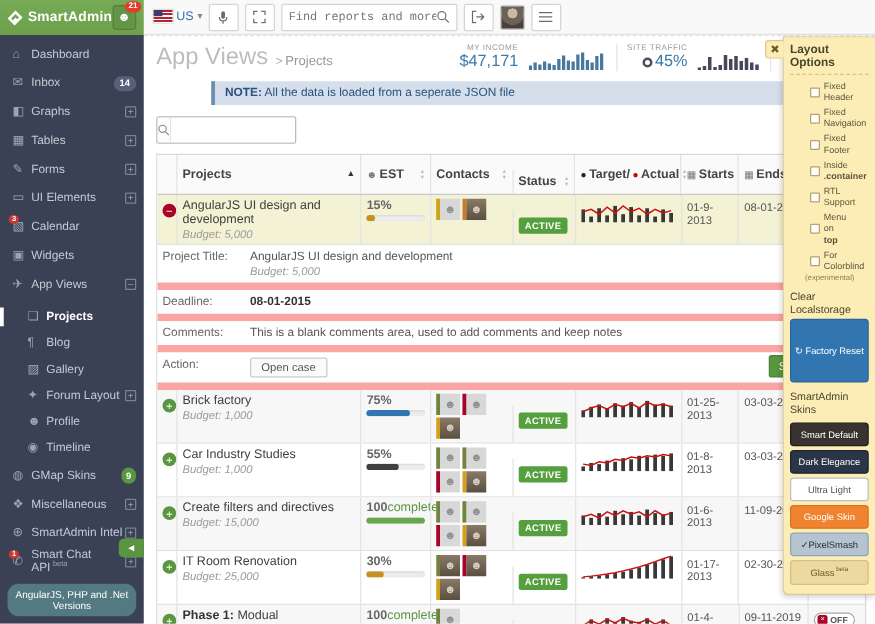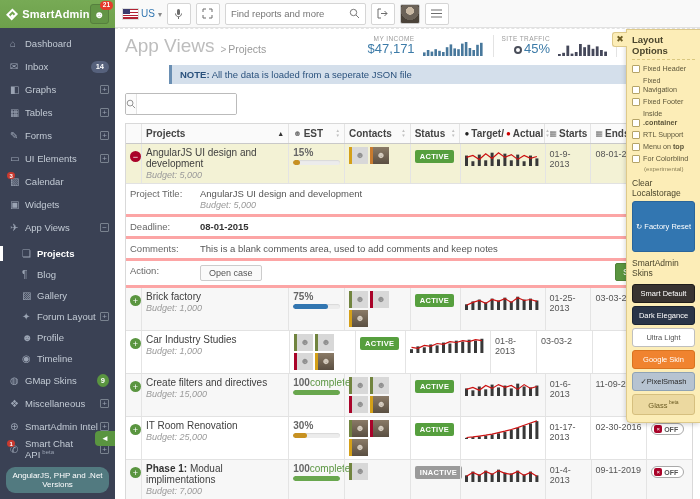--- a/index.html
+++ b/index.html
@@ -14,26 +14,26 @@
   .logo-diamond::after { content:""; position:absolute; left:2px; top:2px; width:3px; height:3px; background:#fff; }
   .logo-text { color:#fff; font-size:11px; font-weight:bold; letter-spacing:.2px; flex:1; }
   .activity-btn { position:relative; width:22px; height:20px; background:#639546; border:1px solid #567f3e; border-radius:3px; color:#fff; font-size:10px; cursor:pointer; }
   .act-badge { position:absolute; top:-4px; right:-5px; background:#e53b2c; color:#fff; font-size:6.5px; font-weight:bold; border-radius:6px; padding:1px 3px; line-height:1; }
   .header-right { flex:1; background:#f9f9f9; border-bottom:1px solid #e2e2e2; display:flex; align-items:center; padding:0 8px; }
   .proj-select { margin-right:auto; line-height:1.1; cursor:pointer; }
   .proj-label { font-size:7px; color:#9a9a9a; letter-spacing:.4px; }
   .proj-value { font-size:10.5px; color:#555; }
   .caret { font-size:8px; color:#888; }
   .header-tools { display:flex; align-items:center; gap:5px; }
-  .lang { display:flex; align-items:flex-end; gap:3px; font-size:10px; color:#3276b1; cursor:pointer; }
+  .lang { display:flex; align-items:flex-start; gap:3px; font-size:10px; color:#3276b1; cursor:pointer; }
   .flag { width:15px; height:10px; background:repeating-linear-gradient(180deg,#b22234 0 1.4px,#fff 1.4px 2.8px); position:relative; box-shadow:0 0 0 1px #ddd; }
   .flag::before { content:""; position:absolute; left:0; top:0; width:7px; height:5px; background:#3c3b6e; }
   .hbtn { width:24px; height:22px; background:#fff; border:1px solid #d5d5d5; border-radius:2px; display:flex; align-items:center; justify-content:center; cursor:pointer; color:#6d6d6d; }
   .hsearch { display:flex; align-items:center; border:1px solid #d5d5d5; background:#fff; border-radius:2px; height:22px; padding:0 5px; }
-  .hsearch input { border:0; outline:0; width:118px; font-size:9.5px; color:#555; font-family:Liberation Sans, sans-serif; }
+  .hsearch input { border:0; outline:0; width:118px; font-size:9.5px; color:#555; font-family:Liberation Mono, monospace; }
   .avatar { width:20px; height:20px; border-radius:2px; background:radial-gradient(circle at 50% 32%, #c9b9a4 0 26%, #6b6258 27% 60%, #4a4238 61%); border:1px solid #ccc; cursor:pointer; }
 
   
   .main-row { display:flex; height:471px; }
   .sidebar { width:115px; background:#3a4154; color:#c3cbd5; position:relative; flex-shrink:0; }
   .sidebar ul { list-style:none; padding-top:4px; }
   .s-item { display:flex; align-items:center; height:23px; padding:0 6px 0 10px; font-size:9.5px; cursor:pointer; position:relative; }
   .s-item .s-ico { width:15px; font-size:10px; color:#9aa3b3; position:relative; flex-shrink:0; }
   .s-item.active { color:#fff; font-weight:bold; }
   .s-item.active::before { content:""; position:absolute; left:0; top:3px; bottom:3px; width:3px; background:#fff; }
@@ -66,21 +66,21 @@
   .tsearch .mag { width:20px; display:flex; align-items:center; justify-content:center; border-right:1px solid #e3e3e3; background:#fcfcfc; }
   .tsearch input { flex:1; border:0; outline:0; font-size:10px; padding:0 4px; font-family:inherit; }
 
   
   .tbl { width:568px; border:1px solid #d9d9d9; border-bottom:0; font-size:10px; }
   .thead { display:flex; background:#fafafa; border-bottom:1px solid #c9c9c9; font-weight:bold; color:#444; }
   .thead .cell { padding:4px 4px; display:flex; align-items:center; gap:2px; cursor:pointer; }
   .cell { border-left:1px solid #e4e4e4; }
   .cell:first-child { border-left:0; }
   .c-exp{width:15px;} .c-proj{width:148px;} .c-est{width:56px;} .c-cont{width:66px;}
-  .c-stat{width:50px;} .c-targ{width:85px;} .c-start{width:46px;} .c-end{width:56px;} .c-tog{width:46px;}
+  .c-stat{width:50px;margin-top:12px;} .c-targ{width:85px;} .c-start{width:46px;} .c-end{width:56px;} .c-tog{width:46px;}
   .sort-up { margin-left:auto; font-size:7px; color:#333; }
   .sort-both { margin-left:auto; display:flex; flex-direction:column; font-size:4.5px; color:#c0c0c0; line-height:.9; }
   .mini-ico { font-size:8px; color:#777; }
   .dot { font-size:8px; }
   .trow { display:flex; border-bottom:1px solid #e2e2e2; background:#fff; }
   .trow.alt { background:#f7f7f7; }
   .trow.expanded { background:#f3f2d5; }
   .trow .cell { padding:3px 4px; }
   .expbtn { width:11px; height:11px; border-radius:50%; border:0; color:#fff; font-size:9px; line-height:10px; text-align:center; margin-top:4px; cursor:pointer; padding:0; }
   .expbtn.plus { background:#5a9540; }
@@ -97,33 +97,33 @@
   .cava.photo { background:linear-gradient(#8a7a66,#5a4f42); color:#d8cfc2; }
   .badge { display:inline-block; font-size:7.5px; font-weight:bold; color:#fff; padding:2px 5px; border-radius:2px; letter-spacing:.3px; margin-top:3px; }
   .b-active { background:#569f3e; }
   .b-inactive { background:#9a9a9a; }
   .cdate { font-size:9px; color:#555; padding-top:5px !important; }
   .tgl-off { display:inline-flex; align-items:center; gap:2px; border:1px solid #a9a9a9; background:#fff; border-radius:8px; padding:1px 5px 1px 2px; margin-top:3px; cursor:pointer; }
   .tgl-off .sq { width:8px; height:8px; background:#a90329; border-radius:2px; color:#fff; font-size:6px; line-height:8px; text-align:center; }
   .tgl-off .txt { font-size:7px; font-weight:bold; color:#555; }
 
   
-  .drow { display:flex; border-bottom:3px solid #fca5a5; background:#fff; }
+  .drow { display:flex; border-bottom:6px solid #fca5a5; background:#fff; }
   .dlabel { width:70px; padding:4px 2px 4px 4px; font-size:9.5px; color:#666; flex-shrink:0; }
   .dval { flex:1; padding:4px 4px; font-size:9.5px; color:#555; position:relative; }
   .dval .bold { font-weight:bold; color:#333; }
   .dval .sub { color:#9a9a9a; font-style:italic; font-size:9px; margin-top:1px; }
   .btn-open { background:#fafafa; border:1px solid #ccc; border-radius:2px; font-size:9px; color:#555; padding:2px 8px; font-family:inherit; cursor:pointer; }
   .btn-save { position:absolute; right:2px; top:2px; background:#5a9540; border:1px solid #4e8238; border-radius:2px; color:#fff; font-size:9px; padding:3px 7px; font-family:inherit; cursor:pointer; white-space:nowrap; }
 
   
   .layout-panel { position:absolute; top:29px; right:0; width:74px; background:#fcedb7; border:1px solid #ddc98b; border-right:0; border-radius:0 0 0 5px; box-shadow:-1px 2px 4px rgba(0,0,0,.15); z-index:60; padding:4px 5px 7px; }
   .lp-close { position:absolute; left:-15px; top:2px; width:15px; height:15px; background:#fcedb7; border:1px solid #ddc98b; border-right:0; border-radius:3px 0 0 3px; font-size:9px; color:#6b5b22; line-height:13px; text-align:center; cursor:pointer; }
   .lp-title { font-size:9.5px; font-weight:bold; color:#4a452c; padding-bottom:3px; border-bottom:1px dashed #d9c77f; margin-bottom:4px; }
-  .lp-check { display:flex; align-items:flex-end; gap:3px; margin:3px 0; cursor:pointer; }
+  .lp-check { display:flex; align-items:center; gap:3px; margin:3px 16px; cursor:pointer; }
   .lp-box { width:8px; height:8px; background:#fff; border:1px solid #b5a468; border-radius:1px; flex-shrink:0; margin-top:1px; }
   .lp-check .t { font-size:7.2px; color:#5d563a; line-height:1.25; }
   .lp-note { font-size:6.2px; color:#8a7f56; margin:-1px 0 2px 12px; }
   .lp-h { font-size:8.5px; color:#4a452c; margin:6px 0 3px; }
   .lp-reset { width:100%; background:#3276b1; border:1px solid #2a659a; border-radius:3px; color:#fff; font-size:7.5px; padding:20px 0; font-family:inherit; cursor:pointer; }
   .lp-skin { width:100%; border-radius:3px; font-size:7.5px; padding:4px 0; margin:3px 0 0; font-family:inherit; cursor:pointer; border:1px solid transparent; text-align:center; }
   .lp-skin sup { font-size:5px; }
 
   svg { display:block; }
 </style>
@@ -506,20 +506,28 @@
               <div class="cell c-start cdate">01-25-2013</div>
               <div class="cell c-end cdate">03-03-2</div>
               <div class="cell c-tog"></div>
             </div>
             <div class="trow">
               <div class="cell c-exp"><button class="expbtn plus">+</button></div>
               <div class="cell c-proj">
                 <div class="pname">Car Industry Studies</div>
                 <div class="pbudget">Budget: 1,000</div>
               </div>
+              <div class="cell c-est">
+                <div class="est-label">
+                  <span>55%</span>
+                </div>
+                <div class="pbar">
+                  <div class="pfill" style="width: 55%; background: rgb(64, 64, 64);"></div>
+                </div>
+              </div>
               <div class="cell c-cont">
                 <div class="contacts">
                   <span class="cava" style="border-left-color: rgb(113, 132, 63);">☻</span>
                   <span class="cava" style="border-left-color: rgb(113, 132, 63);">☻</span>
                   <span class="cava" style="border-left-color: rgb(169, 3, 41);">☻</span>
                   <span class="cava photo" style="border-left-color: rgb(212, 160, 24);">☻</span>
                 </div>
               </div>
               <div class="cell c-stat"><span class="badge b-active">ACTIVE</span></div>
               <div class="cell c-targ">

